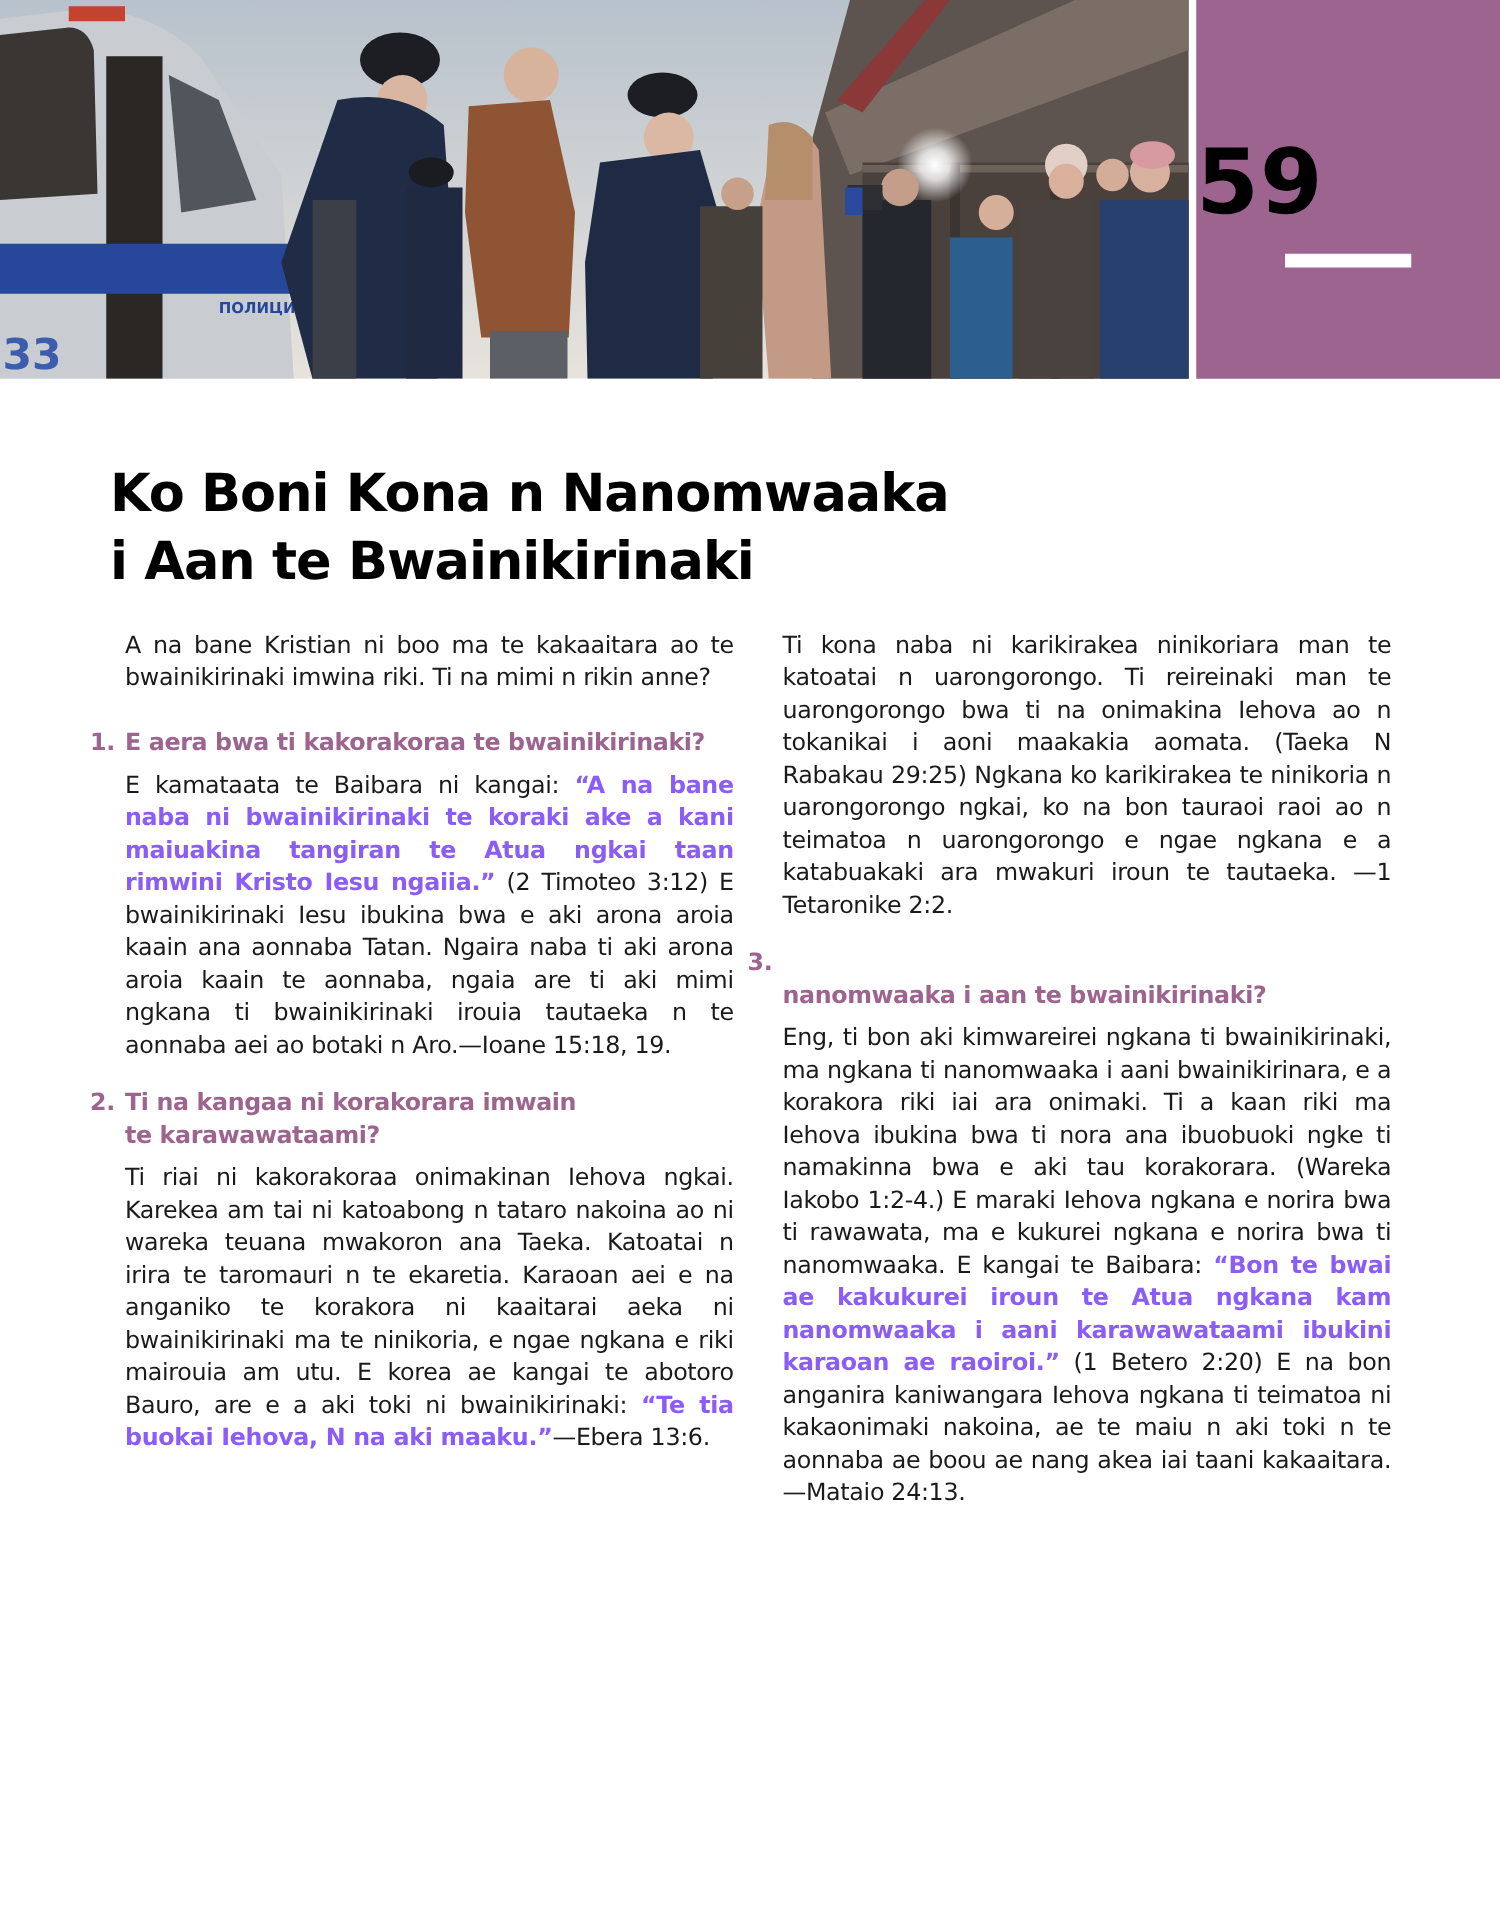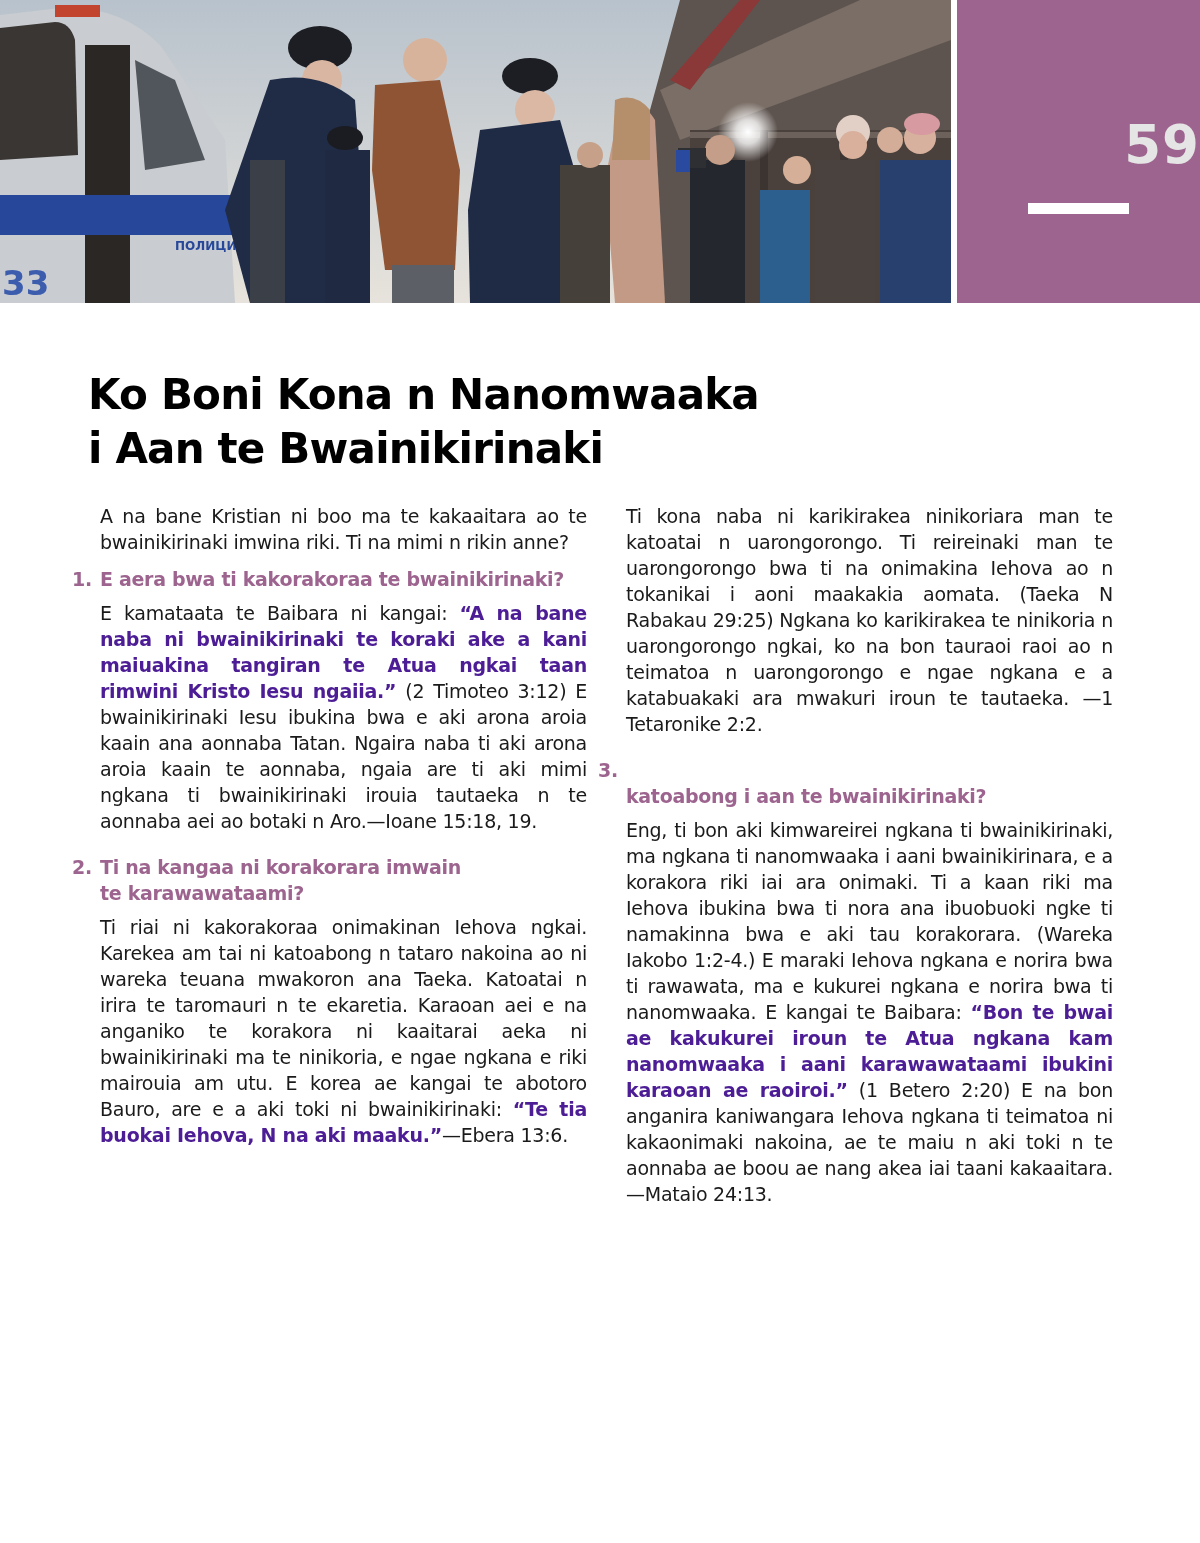--- a/index.html
+++ b/index.html
@@ -5,44 +5,44 @@
   html, body { margin: 0; padding: 0; background: #ffffff; }
   body { width: 1200px; height: 1543px; position: relative; overflow: hidden;
          font-family: "DejaVu Sans", "Liberation Sans", sans-serif; color: #1a1a1a; }
 
   
   .hero { position: absolute; left: 0; top: 0; width: 951px; height: 303px; overflow: hidden; }
   .hero svg { display: block; }
 
   .chapter-box { position: absolute; left: 957px; top: 0; width: 243px; height: 303px;
                  background: #9c648e; }
-  .chapter-num { position: absolute; left: 0; right: 0; top: 100px; text-align: right;
-                 color: #e5e5e5; font-family: "DejaVu Sans", sans-serif; font-weight: bold;
-                 font-size: 53px; line-height: 90px; letter-spacing: 1px; }
+  .chapter-num { position: absolute; left: 0; right: 0; top: 100px; text-align: left;
+                 color: #000000; font-family: "DejaVu Sans", sans-serif; font-weight: bold;
+                 font-size: 72px; line-height: 90px; letter-spacing: 1px; }
   .chapter-rule { position: absolute; left: 71px; top: 203px; width: 101px; height: 11px;
                   background: #ffffff; }
 
   
   .title { position: absolute; left: 72px; top: 352px; width: 820px; margin: 16px;
            font-family: "DejaVu Sans", sans-serif; font-weight: bold; font-size: 42px;
            line-height: 54px; color: #000000; letter-spacing: -0.8px; }
 
   
   .col { position: absolute; top: 503px; width: 515px; font-size: 19px; line-height: 26px; }
   .col-left { left: 72px; }
   .col-right { left: 598px; width: 515px; }
 
   .para { margin: 0 0 0 28px; text-align: justify; hyphens: auto; letter-spacing: -0.25px; }
   .q { margin: 0; position: relative; padding-left: 28px; color: #9c648e; font-weight: bold;
        font-size: 19px; line-height: 26px; letter-spacing: -0.3px; }
   .q .num { position: absolute; left: 0; top: 0; }
-  .intro { margin-bottom: 11px; }
+  .intro { margin-bottom: 26px; }
   .mt-q { margin-top: 20px; }
   .after-q { margin-top: 8px; }
-  b { font-weight: bold; color: #4c1d95; }
+  b { font-weight: bold; color: #8b5cf6; }
 </style>
 </head>
 <body>
 
 <div class="hero">
   <svg width="951" height="303" viewBox="0 0 951 303" xmlns="http://www.w3.org/2000/svg">
     <defs>
       <linearGradient id="sky" x1="0" y1="0" x2="0" y2="1">
         <stop offset="0" stop-color="#b8c2cc"></stop>
         <stop offset="1" stop-color="#e7e3dc"></stop>
@@ -143,18 +143,18 @@
     <span>Ti riai ni kakorakoraa onimakinan Iehova ngkai. Karekea am tai ni katoabong n tataro nakoina ao ni wareka teuana mwakoron ana Taeka. Katoatai n irira te taromauri n te ekaretia. Karaoan aei e na anganiko te korakora ni kaaitarai aeka ni bwainikirinaki ma te ninikoria, e ngae ngkana e riki mairouia am utu. E korea ae kangai te abotoro Bauro, are e a aki toki ni bwainikirinaki: </span><b>“Te tia buokai Iehova, N na aki maaku.”</b><span>—Ebera 13:6.</span>
   </p>
 </div>
 
 <div class="col col-right">
   <p class="para">Ti kona naba ni karikirakea ninikoriara man te katoatai n uarongorongo. Ti reireinaki man te uarongorongo bwa ti na onimakina Iehova ao n tokanikai i aoni maakakia aomata. (Taeka N Rabakau 29:25) Ngkana ko karikirakea te ninikoria n uarongorongo ngkai, ko na bon tauraoi raoi ao n teimatoa n uarongorongo e ngae ngkana e a katabuakaki ara mwakuri iroun te tautaeka. —1 Tetaronike 2:2.</p>
 
   <div class="q mt-q">
     <span class="num">3.</span>
     <br>
-    <span>katoabong i aan te bwainikirinaki?</span>
+    <span>nanomwaaka i aan te bwainikirinaki?</span>
   </div>
   <p class="para after-q">
     <span>Eng, ti bon aki kimwareirei ngkana ti bwainikirinaki, ma ngkana ti nanomwaaka i aani bwainikirinara, e a korakora riki iai ara onimaki. Ti a kaan riki ma Iehova ibukina bwa ti nora ana ibuobuoki ngke ti namakinna bwa e aki tau korakorara. (Wareka Iakobo 1:2-4.) E maraki Iehova ngkana e norira bwa ti rawawata, ma e kukurei ngkana e norira bwa ti nanomwaaka. E kangai te Baibara: </span><b>“Bon te bwai ae kakukurei iroun te Atua ngkana kam nanomwaaka i aani karawawataami ibukini karaoan ae raoiroi.”</b><span> (1 Betero 2:20) E na bon anganira kaniwangara Iehova ngkana ti teimatoa ni kakaonimaki nakoina, ae te maiu n aki toki n te aonnaba ae boou ae nang akea iai taani kakaaitara.—Mataio 24:13.</span>
   </p>
 </div>
 
 </body></html>

